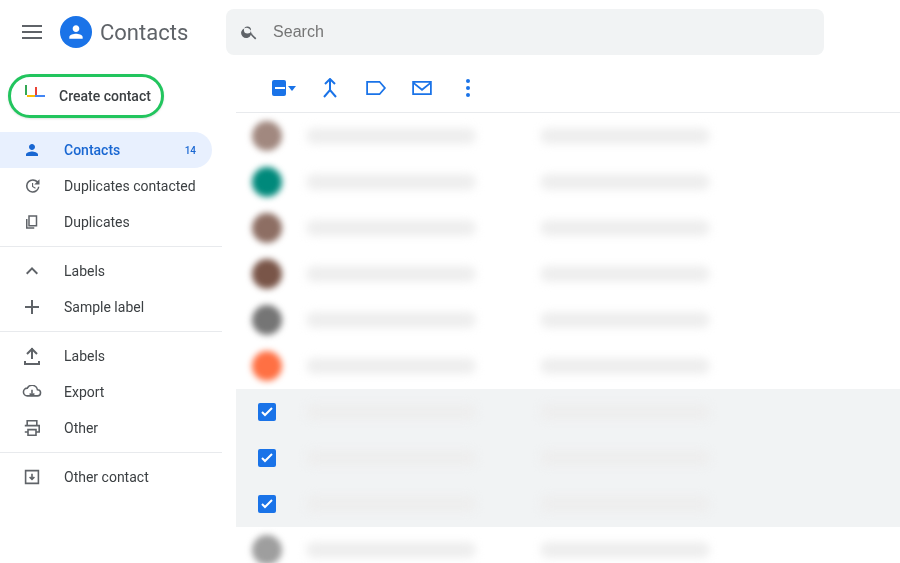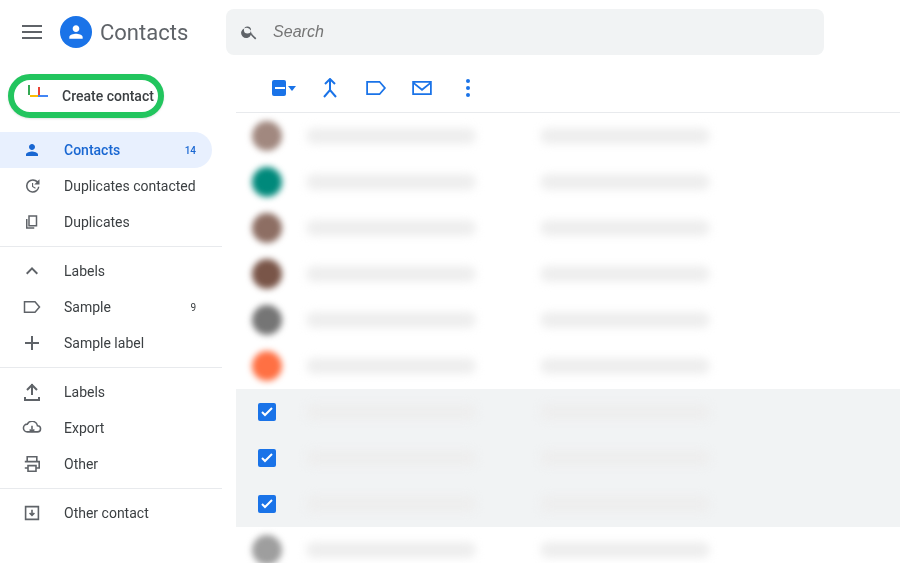--- a/index.html
+++ b/index.html
@@ -40,38 +40,38 @@
     height: 46px;
     background: #f1f3f4;
     border-radius: 8px;
     display:flex;
     align-items:center;
     padding: 0 14px;
     gap: 14px;
   }
   .search-bar input {
     border:none; background:transparent; outline:none;
-    font-size: 16px; color:#5f6368; width:100%;font-style:italic;
+    font-size: 16px; color:#5f6368; width:100%;
   }
 
   
   .body { display:flex; height: calc(100% - 64px); }
   .sidebar {
     width: 222px;
     padding-top: 6px;
     display:flex; flex-direction:column;
     font-size: 14px;
     color:#3c4043;
   }
 
   
   .create-btn {
     margin: 4px 0 14px 8px;
     width: 156px; height: 44px;
-    border: 6px solid #22c55e;
+    border: 3px solid #22c55e;
     border-radius: 22px;
     display:flex; align-items:center;
     padding-left: 14px;
     gap: 12px;
     cursor:pointer;
     box-shadow: 0 1px 2px rgba(60,64,67,.15);
     font-weight: 500;
     color:#3c4043;
     background:#fff;
   }
@@ -235,29 +235,20 @@
 
     <div class="nav-item">
       <span class="icon">
         <svg width="12" height="8" viewBox="0 0 12 8">
             <path fill="#5f6368" d="M6 0 0 6l1.4 1.4L6 2.8l4.6 4.6L12 6z"></path>
           </svg>
       </span>
       <span class="label">Labels</span>
     </div>
 
-    <div class="nav-item">
-      <span class="icon">
-        <svg width="18" height="14" viewBox="0 0 24 18">
-            <path fill="none" stroke="#5f6368" stroke-width="2" d="M2 2h14l6 7-6 7H2z"></path>
-          </svg>
-      </span>
-      <span class="label">Sample</span>
-      <span class="count">9</span>
-    </div>
 
     <div class="nav-item">
       <span class="icon">
         <svg width="14" height="14" viewBox="0 0 14 14">
             <path stroke="#5f6368" stroke-width="2" d="M7 0v14M0 7h14"></path>
           </svg>
       </span>
       <span class="label">Sample label</span>
     </div>
 

